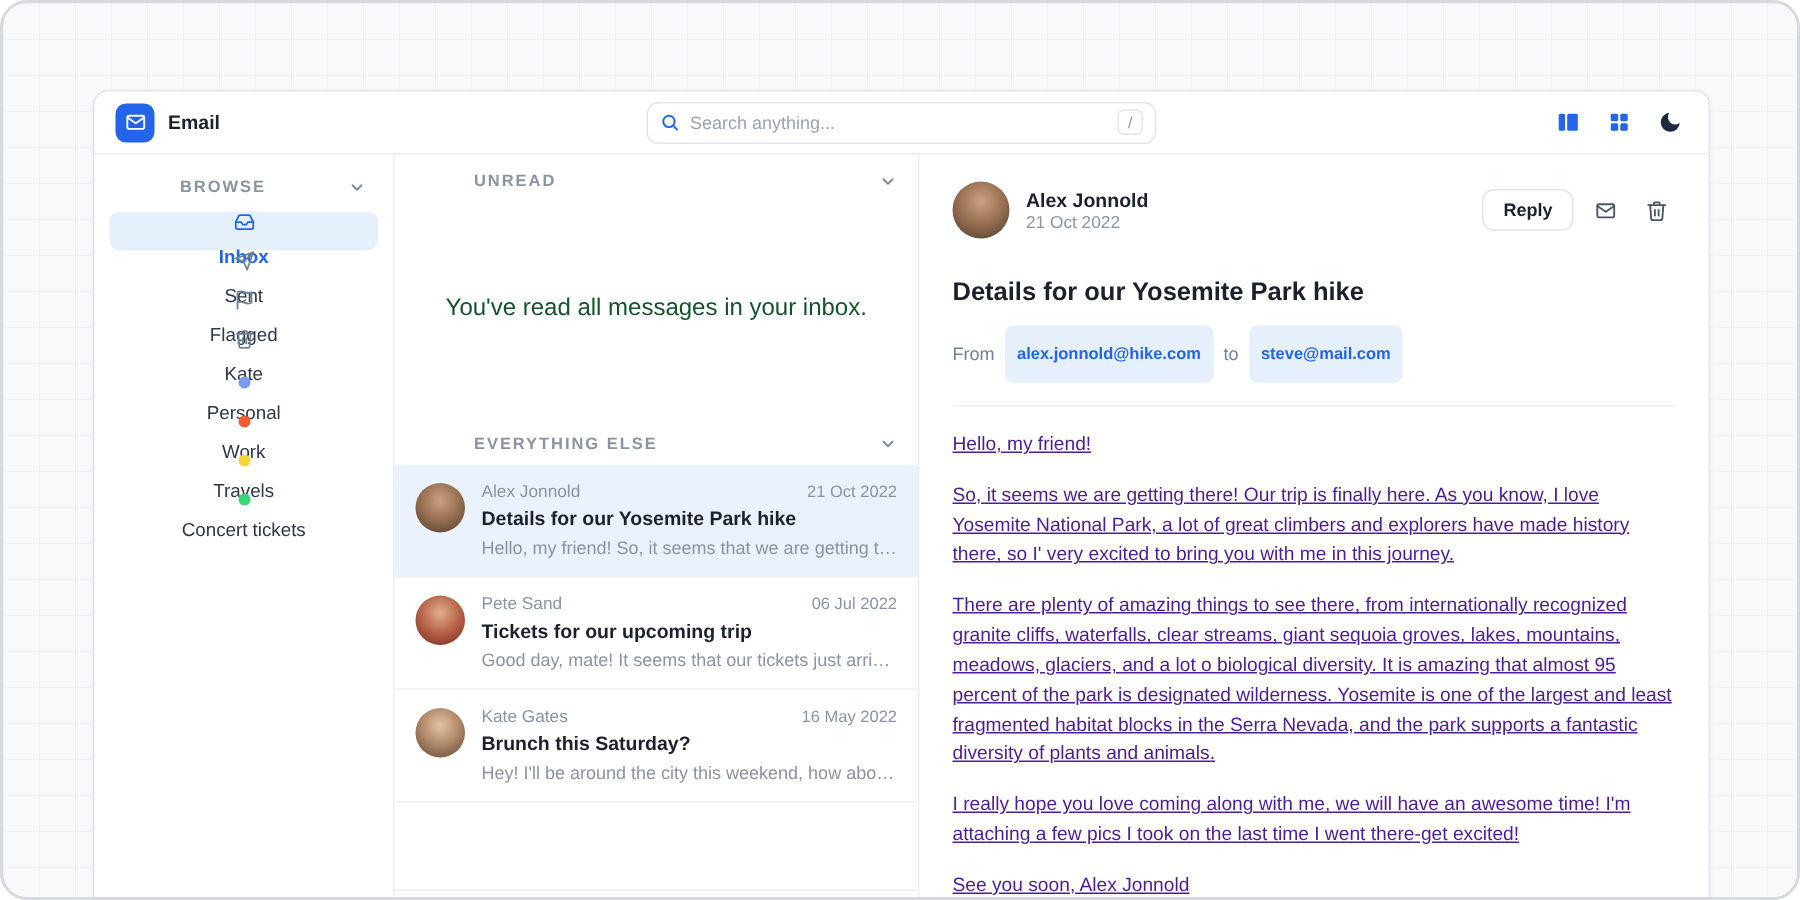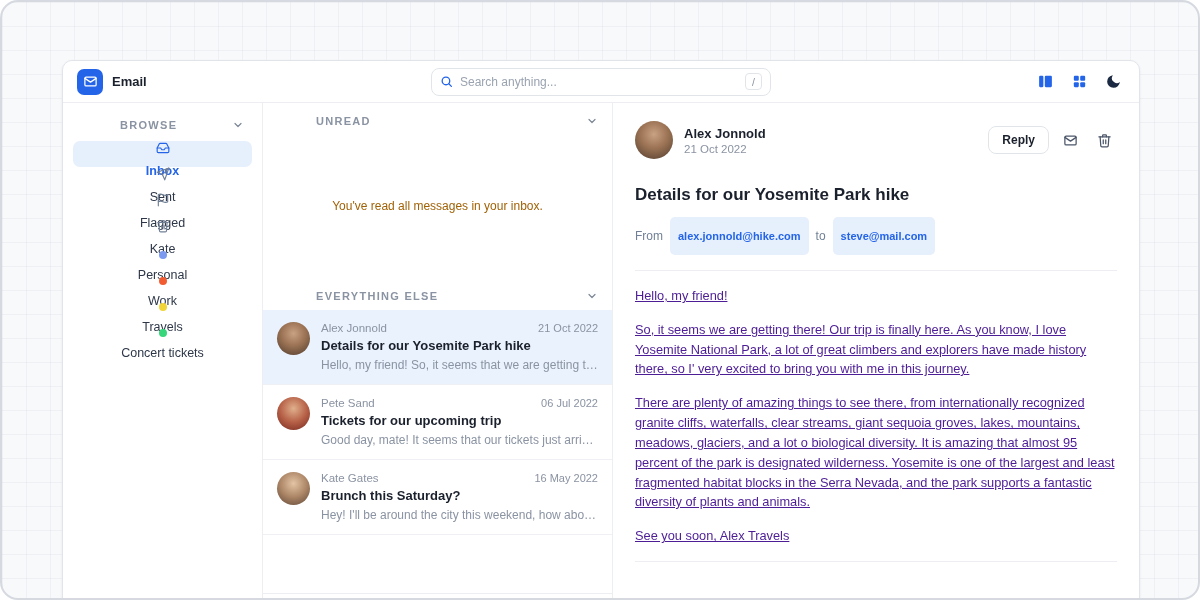--- a/index.html
+++ b/index.html
@@ -59,21 +59,21 @@
   .side-item { height: 26px; display: flex; align-items: center; gap: 9px; padding: 0 8px; border-radius: 7px; font-size: 12.5px; color: #2d3748; cursor: pointer; flex-direction: column; }
   .side-item .sicon { color: #718096; display: flex; }
   .sicon svg { width: 14px; height: 14px; }
   .side-item.active { background: var(--accent-soft); color: var(--accent); font-weight: 600; }
   .side-item.active .sicon { color: var(--accent); }
   .tags-head { margin-top: 26px; }
   .dot { width: 8px; height: 8px; border-radius: 50%; flex: none; margin: 0 3px; }
 
   
   .list-head { padding: 12px 14px 6px; }
-  .unread-empty { height: 145px; display: flex; align-items: center; justify-content: center; font-size: 12px; color: #a16207; text-align: center; padding: 0 20px; }
+  .unread-empty { height: 145px; display: flex; align-items: center; justify-content: center; font-size: 16px; color: #14532d; text-align: center; padding: 0 20px; }
   .ee-head { padding: 12px 14px 8px; }
   .email-item { display: flex; gap: 11px; padding: 12px 14px; border-bottom: 1px solid #eef0f4; cursor: pointer; }
   .email-item.selected { background: var(--selected-row); }
   .avatar { width: 33px; height: 33px; border-radius: 50%; flex: none; }
   .avatar.lg { width: 38px; height: 38px; }
   .av-alex { background: radial-gradient(circle at 50% 35%, #c9a183 0%, #9b7354 45%, #4e3a2d 100%); }
   .av-pete { background: radial-gradient(circle at 50% 35%, #e0b08c 0%, #b66047 50%, #74271e 100%); }
   .av-kate { background: radial-gradient(circle at 50% 35%, #e3c4a4 0%, #ab8566 50%, #5d4534 100%); }
   .email-meta { flex: 1; min-width: 0; }
   .em-row { display: flex; justify-content: space-between; align-items: baseline; gap: 8px; }
@@ -325,21 +325,22 @@
           <span>to</span>
           <span class="badge">steve@mail.com</span>
         </div>
 
         <hr class="hr">
 
         <div class="mailbody">
           <p>Hello, my friend!</p>
           <p>So, it seems we are getting there! Our trip is finally here. As you know, I love Yosemite National Park, a lot of great climbers and explorers have made history there, so I' very excited to bring you with me in this journey.</p>
           <p>There are plenty of amazing things to see there, from internationally recognized granite cliffs, waterfalls, clear streams, giant sequoia groves, lakes, mountains, meadows, glaciers, and a lot o biological diversity. It is amazing that almost 95 percent of the park is designated wilderness. Yosemite is one of the largest and least fragmented habitat blocks in the Serra Nevada, and the park supports a fantastic diversity of plants and animals.</p>
-          <p>See you soon, Alex Travels</p>
+          <p>I really hope you love coming along with me, we will have an awesome time! I'm attaching a few pics I took on the last time I went there-get excited!</p>
+          <p>See you soon, Alex Jonnold</p>
         </div>
 
         <hr class="hr">
 
       </section>
 
     </div>
   </div>
 </div>
 

